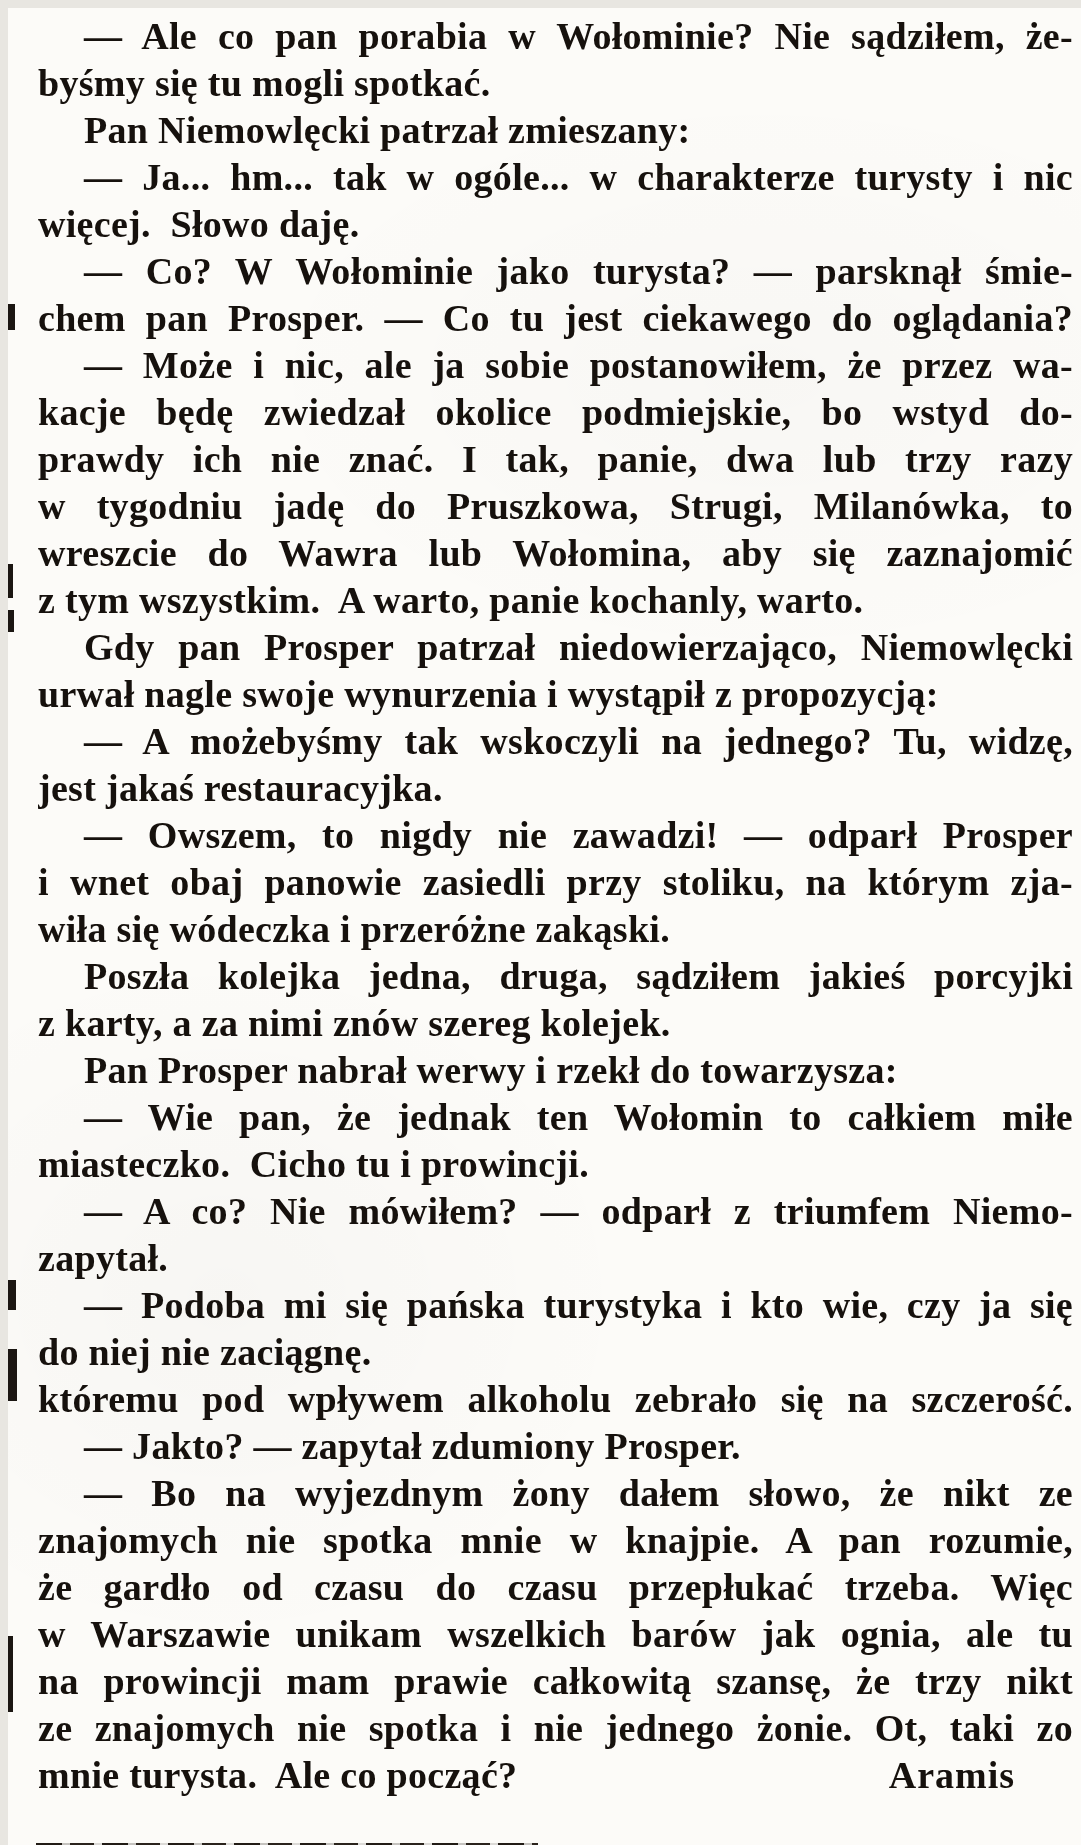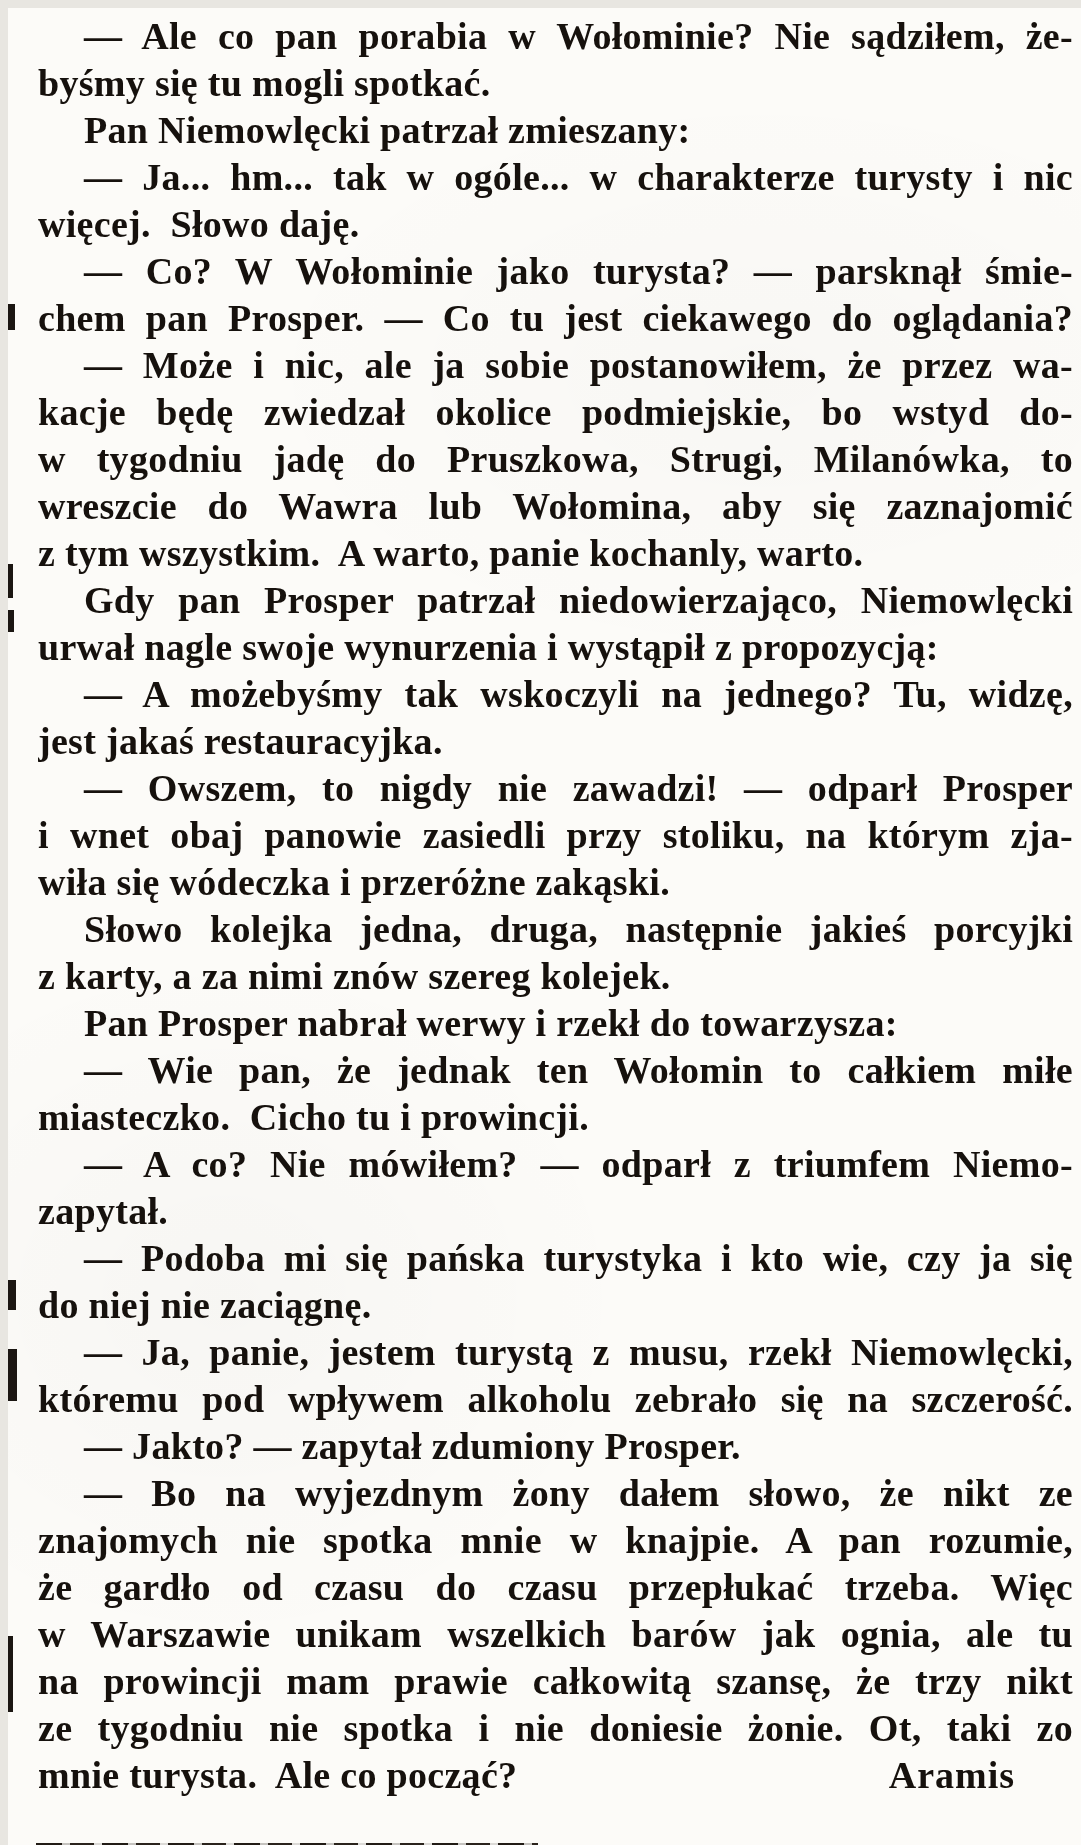--- a/index.html
+++ b/index.html
@@ -77,48 +77,48 @@
     <div id="lines">
         <div class="line indent justify">— Ale co pan porabia w Wołominie?  Nie sądziłem, że-</div>
         <div class="line">byśmy się tu mogli spotkać.</div>
         <div class="line indent">Pan Niemowlęcki patrzał zmieszany:</div>
         <div class="line indent justify">— Ja... hm... tak w ogóle... w charakterze turysty i nic</div>
         <div class="line">więcej.  Słowo daję.</div>
         <div class="line indent justify">— Co?  W Wołominie jako turysta? — parsknął śmie-</div>
         <div class="line justify">chem pan Prosper. — Co tu jest ciekawego do oglądania?</div>
         <div class="line indent justify">— Może i nic, ale ja sobie postanowiłem, że przez wa-</div>
         <div class="line justify">kacje będę zwiedzał okolice  podmiejskie, bo wstyd do-</div>
+        <div class="line justify">prawdy ich nie znać.  I tak,  panie, dwa lub trzy razy</div>
         <div class="line justify">w tygodniu jadę do Pruszkowa,  Strugi,  Milanówka, to</div>
         <div class="line justify">wreszcie do Wawra lub  Wołomina,  aby się zaznajomić</div>
         <div class="line">z tym wszystkim.  A warto, panie kochanly, warto.</div>
         <div class="line indent justify">Gdy pan Prosper patrzał niedowierzająco, Niemowlęcki</div>
         <div class="line">urwał nagle swoje wynurzenia i wystąpił z propozycją:</div>
         <div class="line indent justify">— A możebyśmy tak wskoczyli na jednego? Tu, widzę,</div>
         <div class="line">jest jakaś restauracyjka.</div>
         <div class="line indent justify">— Owszem,  to nigdy nie zawadzi! — odparł Prosper</div>
         <div class="line justify">i wnet obaj panowie zasiedli przy stoliku, na którym zja-</div>
         <div class="line">wiła się wódeczka i przeróżne zakąski.</div>
-        <div class="line indent justify">Słowo kolejka jedna, druga, następnie jakieś porcyjki</div>
+        <div class="line indent justify">Poszła kolejka jedna, druga, sądziłem jakieś porcyjki</div>
         <div class="line">z karty, a za nimi znów szereg kolejek.</div>
         <div class="line indent">Pan Prosper nabrał werwy i rzekł do towarzysza:</div>
         <div class="line indent justify">— Wie pan, że jednak ten  Wołomin to całkiem miłe</div>
         <div class="line">miasteczko.  Cicho tu i prowincji.</div>
         <div class="line indent justify">— A co?  Nie mówiłem? — odparł z triumfem Niemo-</div>
         <div class="line">zapytał.</div>
         <div class="line indent justify">— Podoba mi się pańska turystyka i kto wie, czy ja się</div>
         <div class="line">do niej nie zaciągnę.</div>
-        <div class="line indent justify">— Ja, panie, jestem turystą z musu, rzekł Niemowlęcki,</div>
         <div class="line justify">któremu pod wpływem alkoholu zebrało się na szczerość.</div>
         <div class="line indent">— Jakto? — zapytał zdumiony Prosper.</div>
         <div class="line indent justify">— Bo na wyjezdnym żony dałem słowo, że nikt ze</div>
         <div class="line justify">znajomych nie spotka mnie w knajpie.  A pan  rozumie,</div>
         <div class="line justify">że gardło  od czasu do czasu przepłukać trzeba.  Więc</div>
         <div class="line justify">w Warszawie unikam wszelkich barów jak ognia, ale tu</div>
         <div class="line justify">na prowincji mam prawie całkowitą szansę, że trzy nikt</div>
-        <div class="line justify">ze tygodniu nie spotka i nie doniesie żonie.  Ot, taki zo</div>
+        <div class="line justify">ze znajomych nie spotka i nie jednego żonie.  Ot, taki zo</div>
       </div>
     <div class="line closing">
       <span>mnie turysta.  Ale co począć?</span>
       <span class="signature">Aramis</span>
     </div>
   </div>
 
   <div class="artifact" style="left:0; top:296px;  width:7px; height:26px;"></div>
   <div class="artifact" style="left:0; top:556px;  width:5px; height:34px;"></div>
   <div class="artifact" style="left:0; top:602px;  width:6px; height:22px;"></div>

